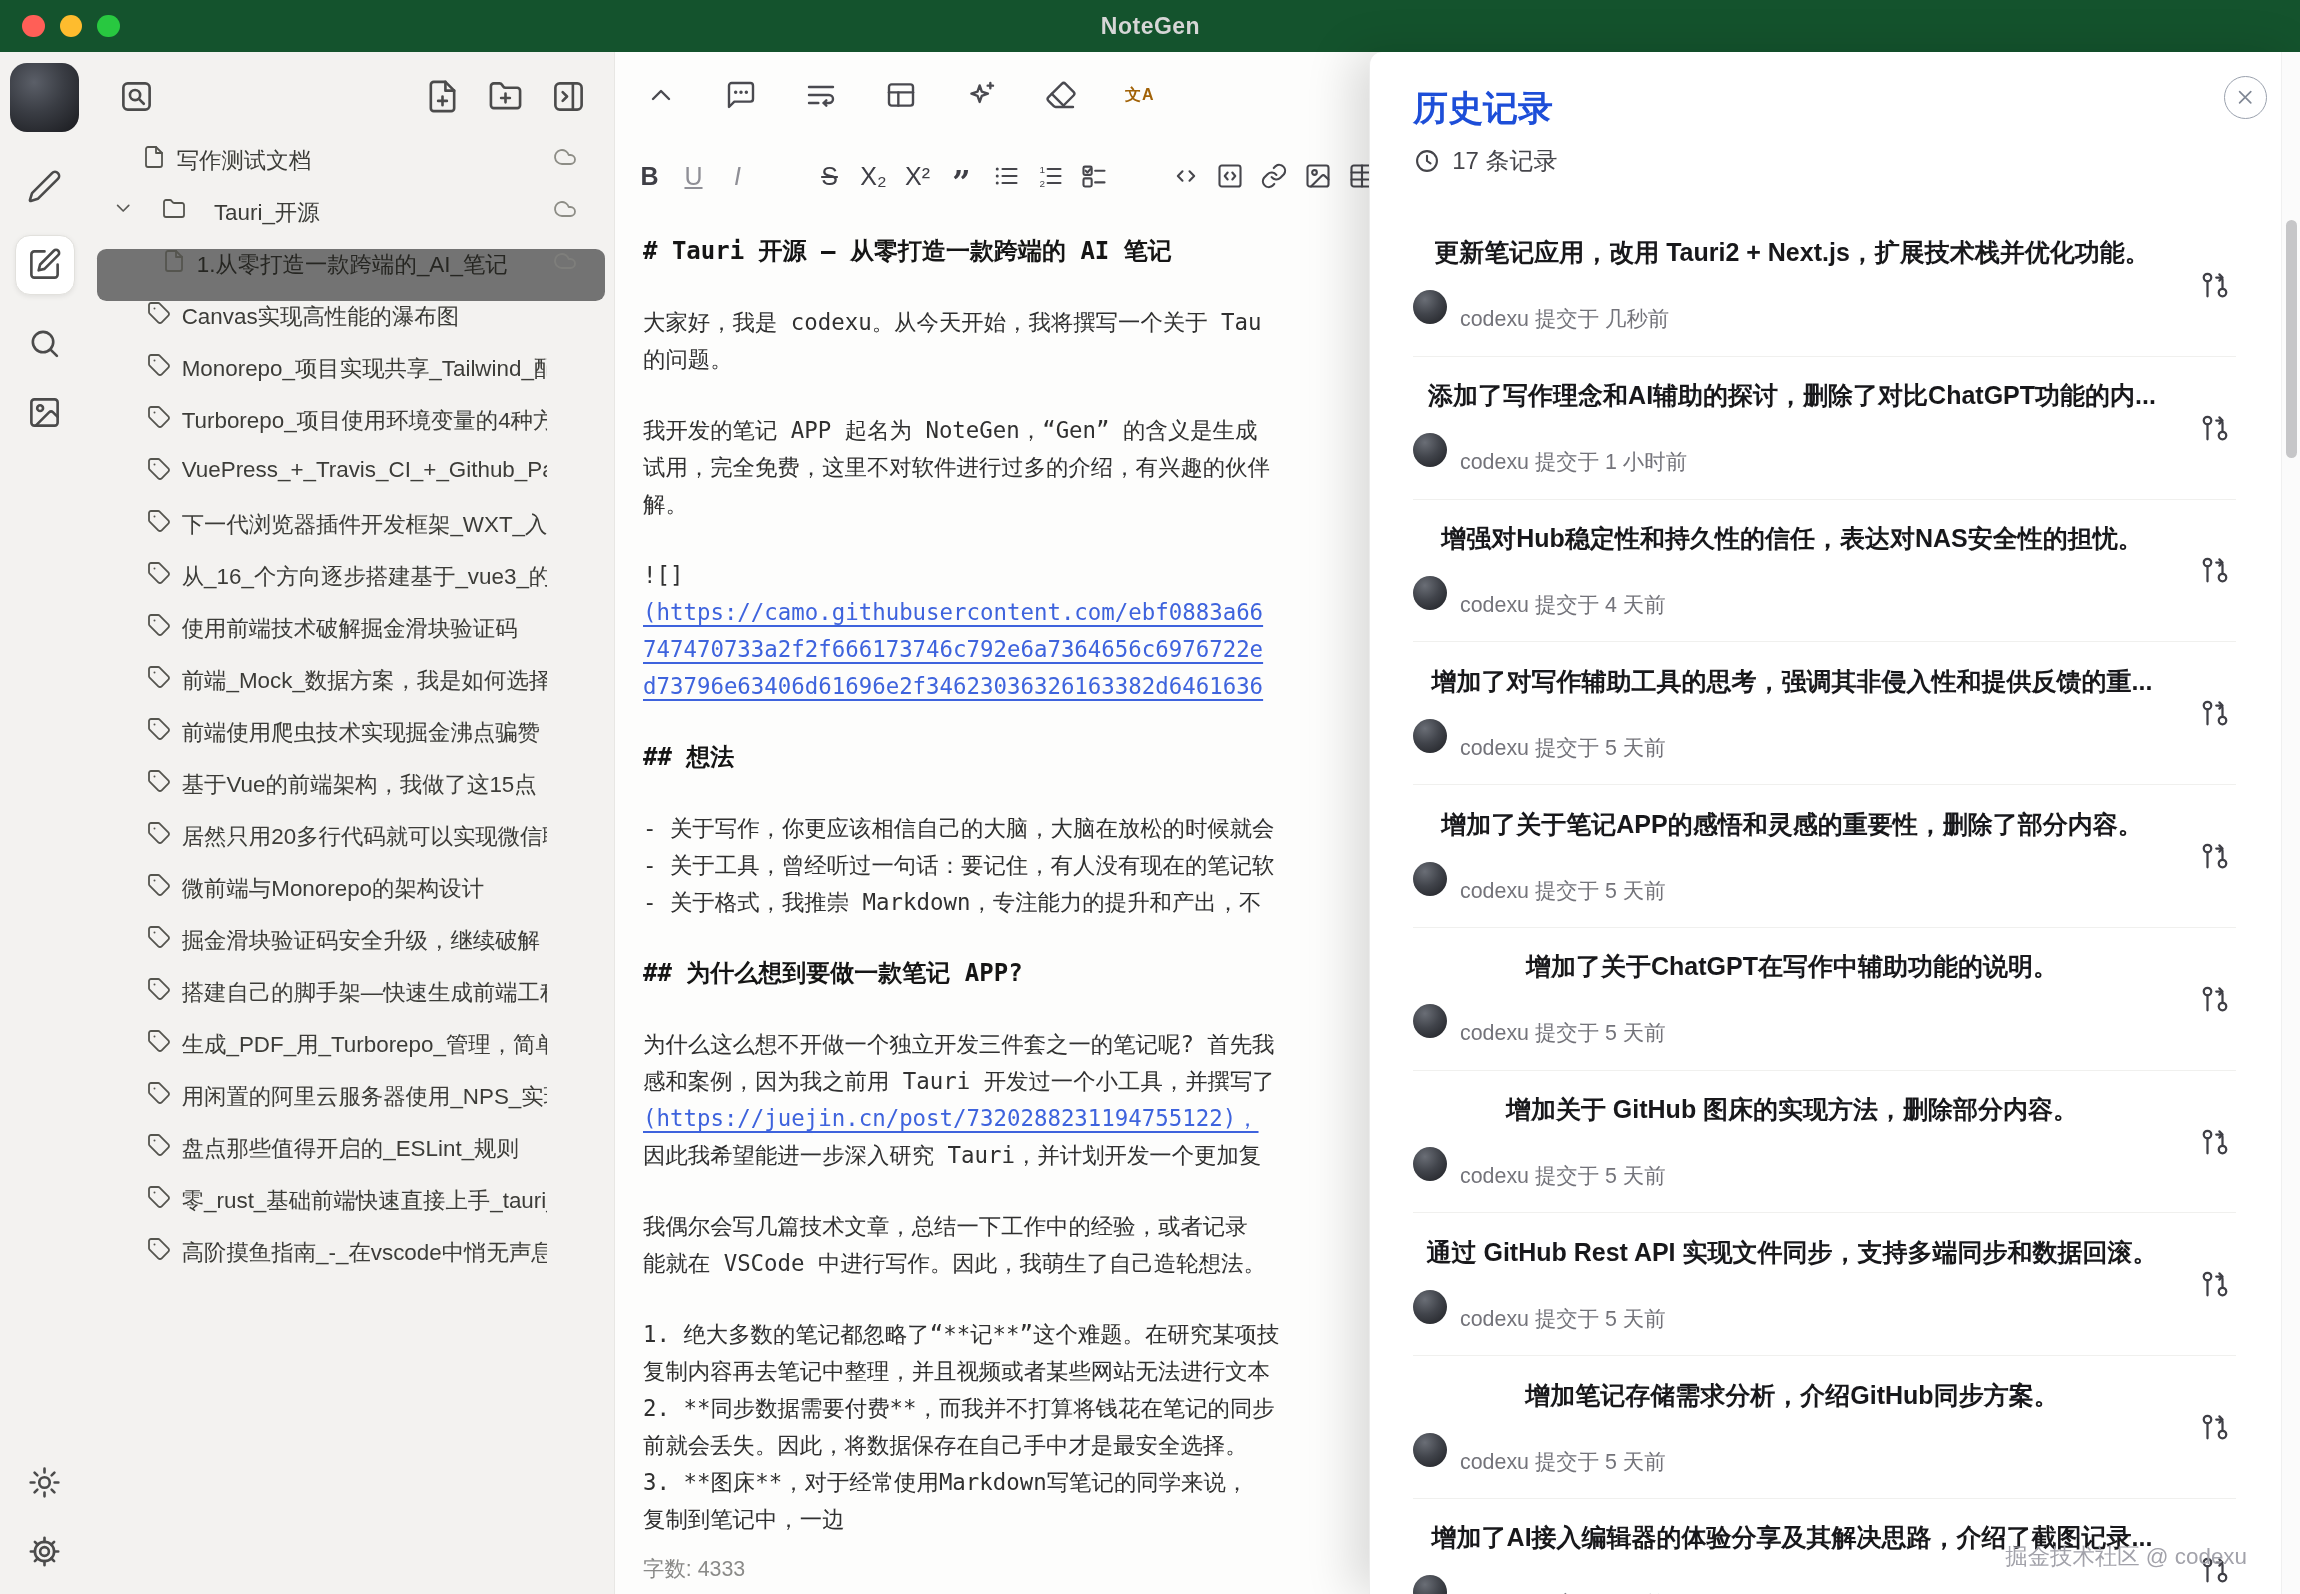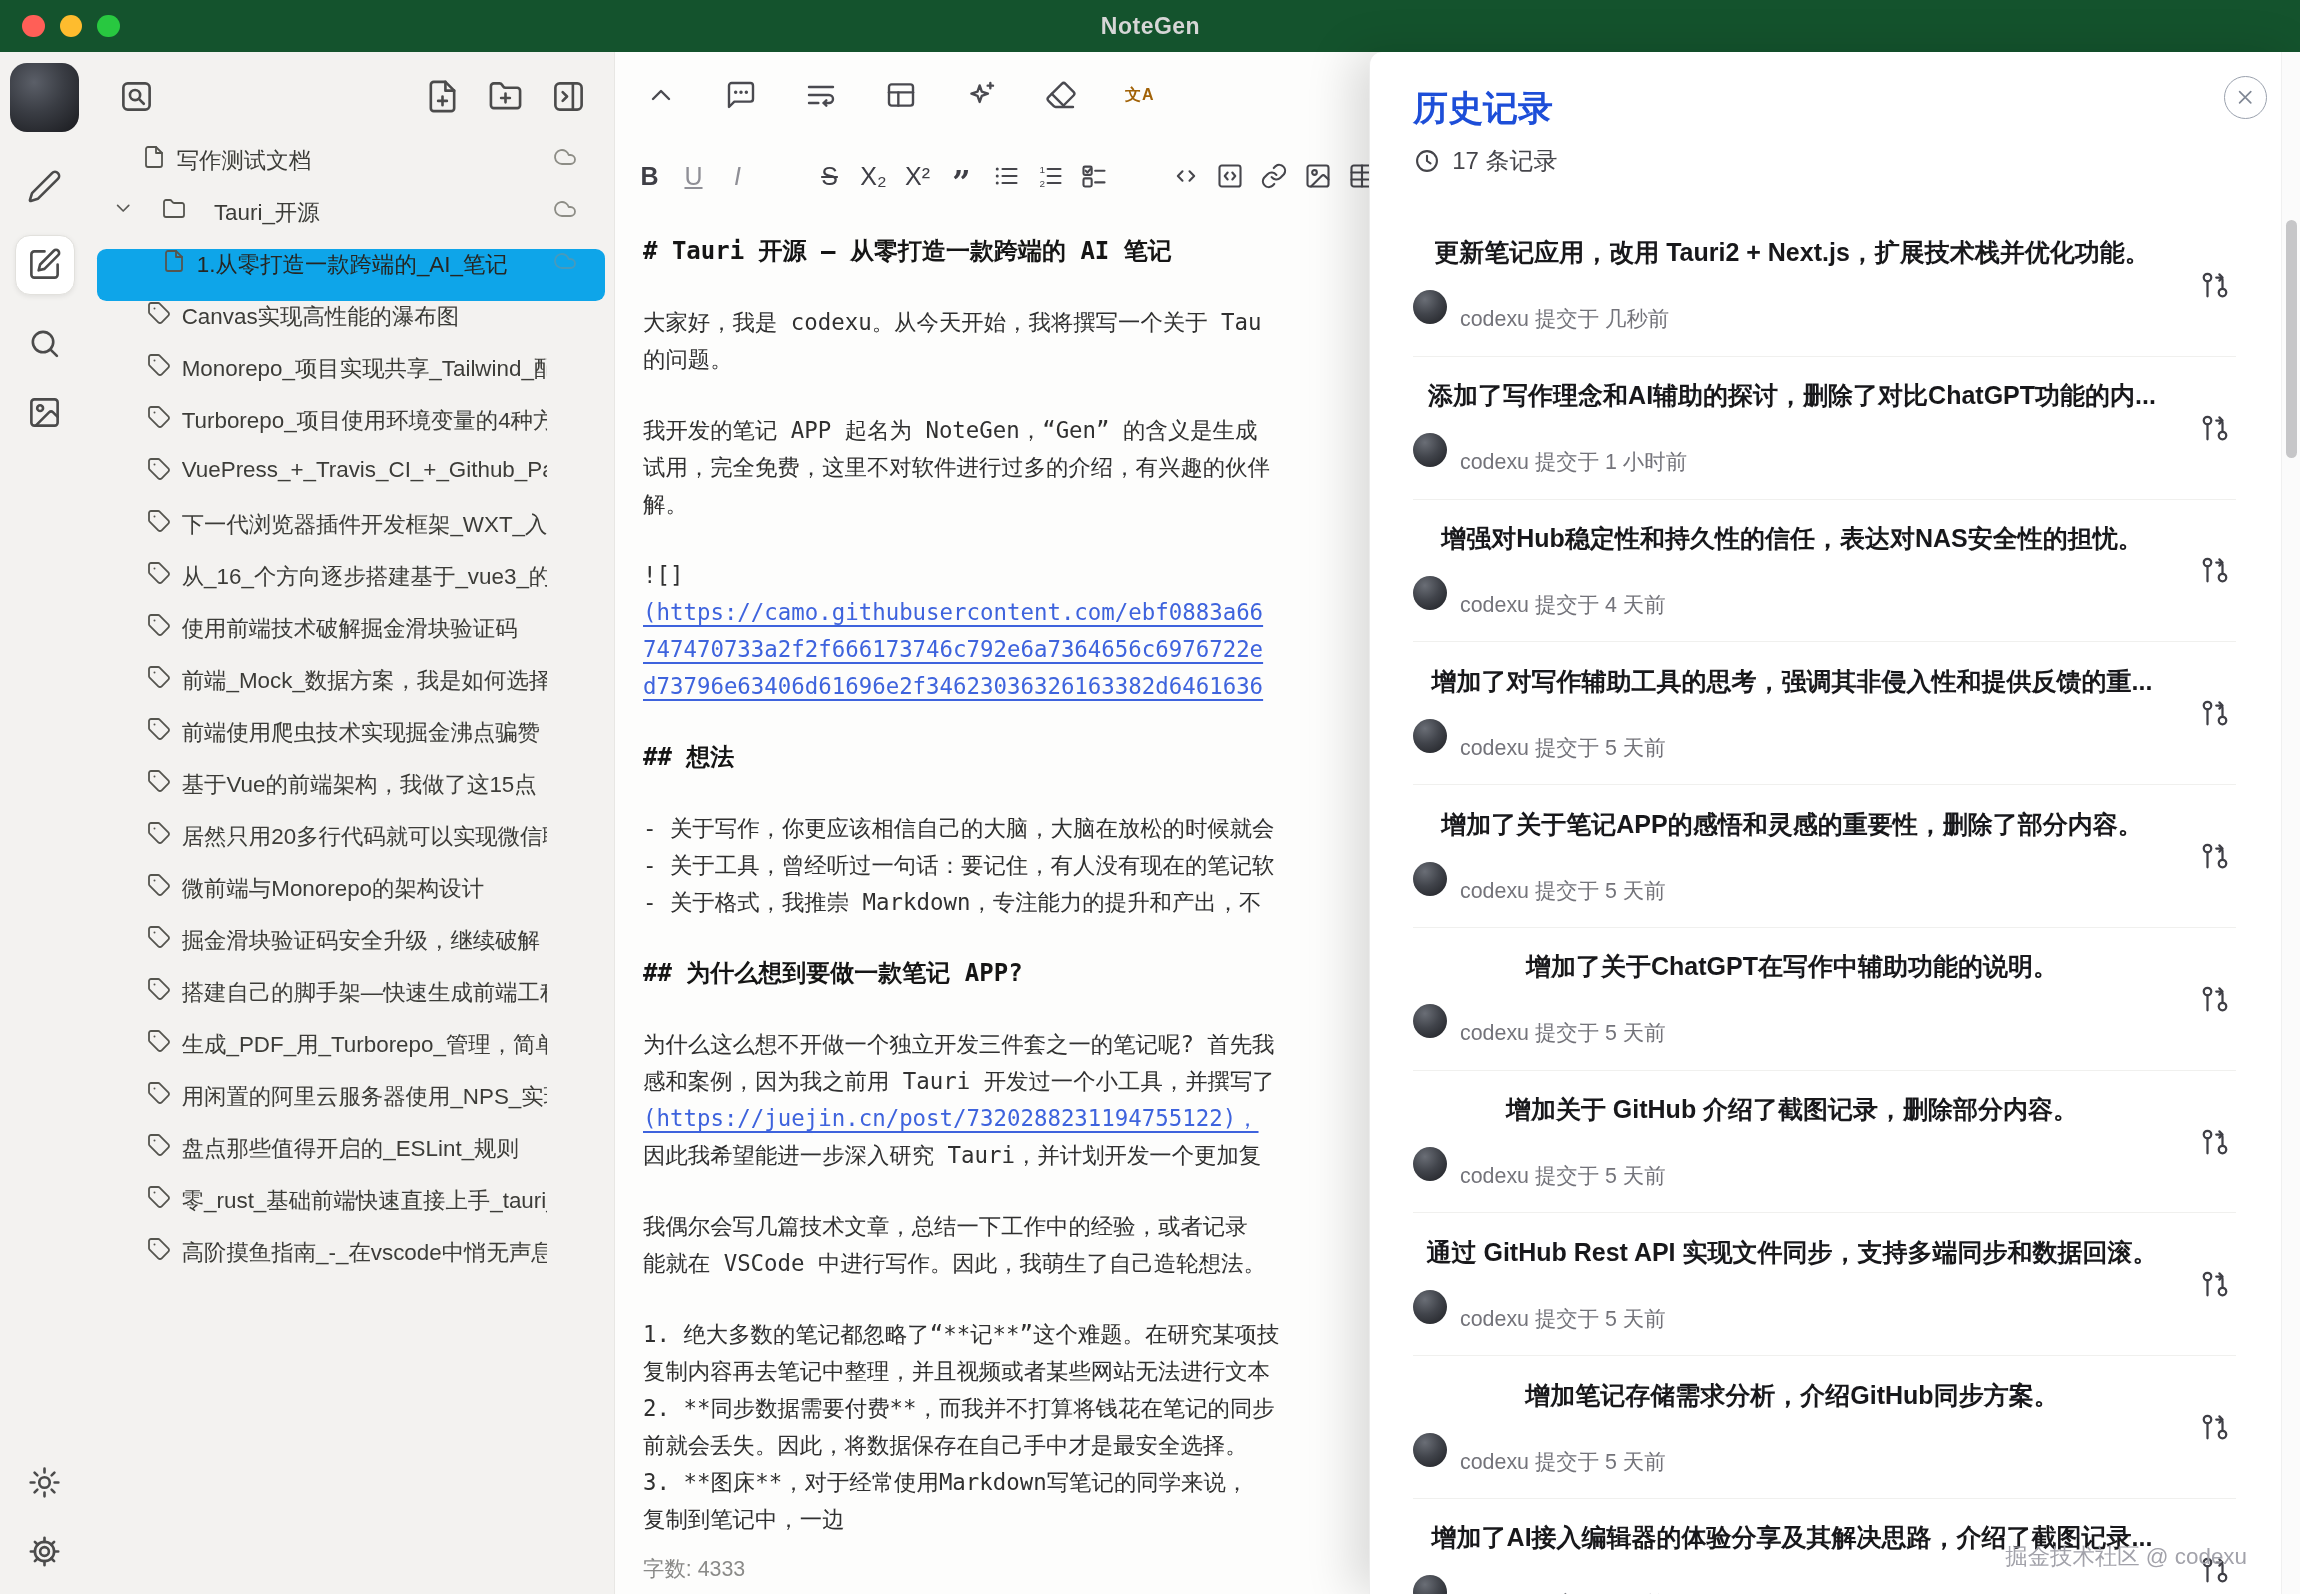--- a/index.html
+++ b/index.html
@@ -49,21 +49,21 @@
   .titem .cloudic{display:none;position:absolute;right:28px;width:24px;height:24px;color:#8d8d86;}
   .titem.chevron .chev{display:inline-flex;}
   .titem.folder{padding-left:15px;gap:28px;}
   .titem.folder .ic-folder{display:inline-flex;}
   .titem.file{padding-left:45px;}
   .titem.file .ic-file{display:inline-flex;}
   .titem.tag .ic-tag{display:inline-flex;}
   .titem.child{padding-left:65px;}
   .titem.cloud .cloudic{display:inline-flex;}
   .titem.clouddim .cloudic{display:inline-flex;opacity:.45;}
-  .titem.selected{background:#0ea5e9;border-radius:9.3px;color:#262622;}
+  .titem.selected{background:#737373;border-radius:9.3px;color:#262622;}
 
   
   .editor{flex:1;position:relative;background:#fdfdfc;overflow:hidden;}
   .ed-tb1{height:86px;display:flex;align-items:center;gap:48px;padding-left:30px;color:#4a4a50;}
   .ed-tb1 .icon{width:32px;height:32px;}
   .translate-glyph{font-size:16px;font-weight:600;letter-spacing:0.9px;color:#a16207;white-space:nowrap;}
   .ed-tb2{height:76px;display:flex;align-items:center;gap:16px;padding-left:20.5px;color:#46464c;}
   .ed-tb2 .icon{width:28px;height:28px;}
   .fmt{width:28px;height:28px;display:flex;align-items:center;justify-content:center;font-size:25px;color:#3f3f46;}
   .fmt.bold{font-weight:800;}
@@ -796,21 +796,21 @@
             <circle cx="6" cy="6" r="3"></circle>
             <circle cx="18" cy="18" r="3"></circle>
             <path d="M6 9v12"></path>
             <path d="M13 6h3a2 2 0 0 1 2 2v7"></path>
             <path d="m15.5 3.5 2.5 2.5-2.5 2.5"></path>
           </svg>
         </span>
       </div>
 
       <div class="hentry">
-        <div class="htitle">增加关于 GitHub 介绍了截图记录，删除部分内容。</div>
+        <div class="htitle">增加关于 GitHub 图床的实现方法，删除部分内容。</div>
         <div class="hmeta">
           <span class="havatar"></span>
           <span class="hmeta-text">codexu 提交于 5 天前</span>
         </div>
         <span class="hrestore icon">
           <svg viewBox="0 0 24 24">
             <circle cx="6" cy="6" r="3"></circle>
             <circle cx="18" cy="18" r="3"></circle>
             <path d="M6 9v12"></path>
             <path d="M13 6h3a2 2 0 0 1 2 2v7"></path>

